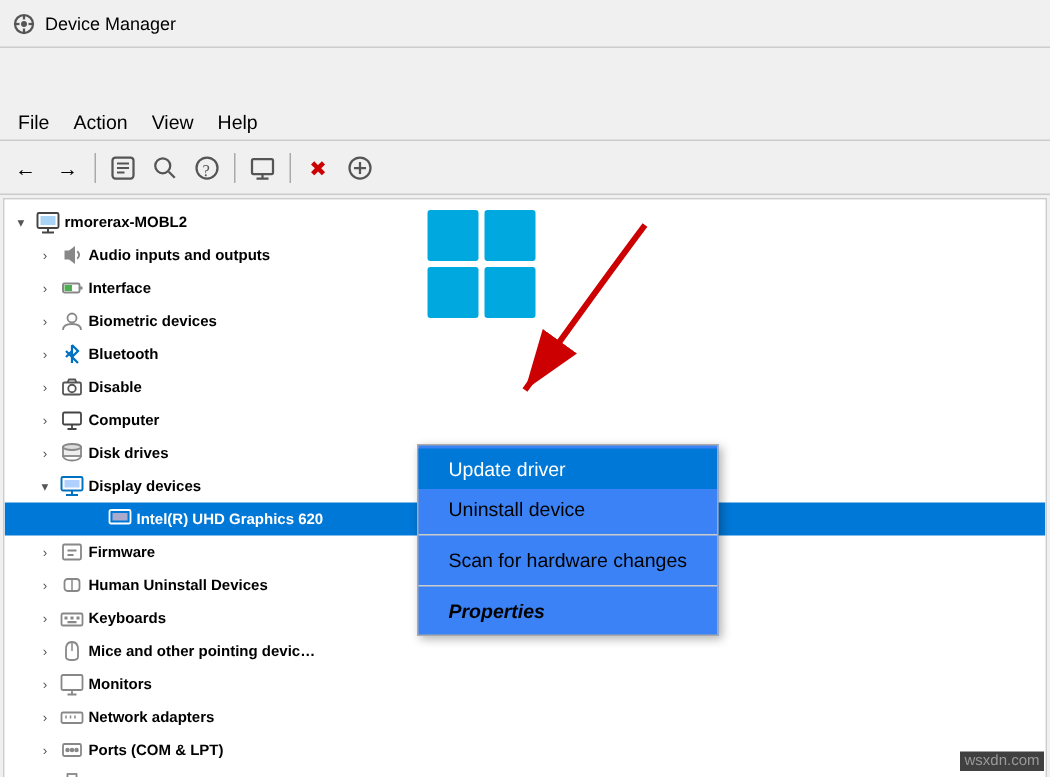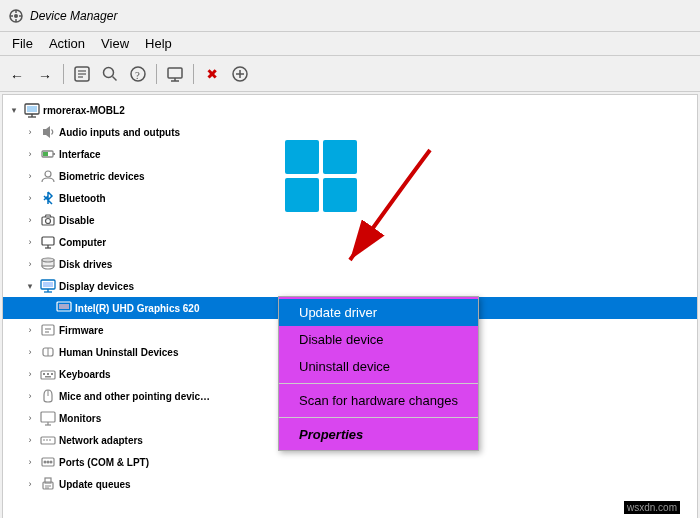--- a/index.html
+++ b/index.html
@@ -26,31 +26,31 @@
       width: 16px;
       height: 16px;
       margin-right: 6px;
       display: inline-flex;
       align-items: center;
       justify-content: center;
     }
     .title-bar-text {
       font-size: 12px;
       color: #000;
-      font-style: italic;
     }
 
     
     .menu-bar {
       background: #f0f0f0;
       height: 24px;
       display: flex;
       align-items: center;
       padding: 0 4px;
       border-bottom: 1px solid #ccc;
+      margin-top: 38px;
     }
     .menu-item {
       padding: 2px 8px;
       font-size: 13px;
       color: #000;
       cursor: pointer;
     }
 
     
     .toolbar {
@@ -111,21 +111,21 @@
     .tree-item.selected {
       background: #0078d7;
       color: #fff;
     }
     .tree-item.selected .tree-label {
       color: #fff;
     }
 
     .tree-indent-0 { padding-left: 4px; }
     .tree-indent-1 { padding-left: 20px; }
-    .tree-indent-2 { padding-left: 36px; }
+    .tree-indent-2 { padding-left: 52px; }
 
     .tree-toggle {
       width: 14px;
       height: 14px;
       display: inline-flex;
       align-items: center;
       justify-content: center;
       font-size: 9px;
       color: #555;
       flex-shrink: 0;
@@ -141,21 +141,21 @@
     }
     .tree-label {
       font-size: 10px;
       color: #000;
       font-weight: bold;
     }
 
     
     .context-menu {
       position: absolute;
-      background: #d946ef;
+      background: #3b82f6;
       border: 1px solid #aaa;
       box-shadow: 2px 2px 6px rgba(0,0,0,0.3);
       min-width: 200px;
       z-index: 100;
       padding: 2px 0;
     }
     .ctx-item {
       padding: 6px 20px;
       font-size: 13px;
       cursor: pointer;
@@ -195,24 +195,24 @@
     }
     .win-logo-q1 { background: #00a8e0; border-radius: 2px; }
     .win-logo-q2 { background: #00a8e0; border-radius: 2px; }
     .win-logo-q3 { background: #00a8e0; border-radius: 2px; }
     .win-logo-q4 { background: #00a8e0; border-radius: 2px; }
 
     
     .watermark {
       position: absolute;
       bottom: 4px;
-      right: 20px;
+      right: 4px;
       font-size: 10px;
       color: #999;
-      background: #000000;
+      background: #404040;
       padding: 1px 3px;
     }
     .icon-computer { color: #444; }
   </style>
 </head>
 <body>
 
 <div class="title-bar">
   <span class="title-bar-icon">
     <svg width="16" height="16" viewBox="0 0 16 16">
@@ -510,21 +510,20 @@
   <defs>
     <marker id="arrowhead" markerWidth="10" markerHeight="7" refX="10" refY="3.5" orient="auto">
       <polygon points="0 0, 10 3.5, 0 7" fill="#cc0000"></polygon>
     </marker>
   </defs>
   <path d="M170,20 Q140,60 90,130" stroke="#cc0000" stroke-width="4" fill="none" marker-end="url(#arrowhead)"></path>
 </svg>
 
 <div class="context-menu" style="left: 278px; top: 296px;">
   <div class="ctx-item highlighted">Update driver</div>
-  <div class="ctx-item">Disable device</div>
   <div class="ctx-item">Uninstall device</div>
   <div class="ctx-separator"></div>
   <div class="ctx-item">Scan for hardware changes</div>
   <div class="ctx-separator"></div>
   <div class="ctx-item bold">Properties</div>
 </div>
 
 <div class="watermark">wsxdn.com</div>
 
 </body></html>

